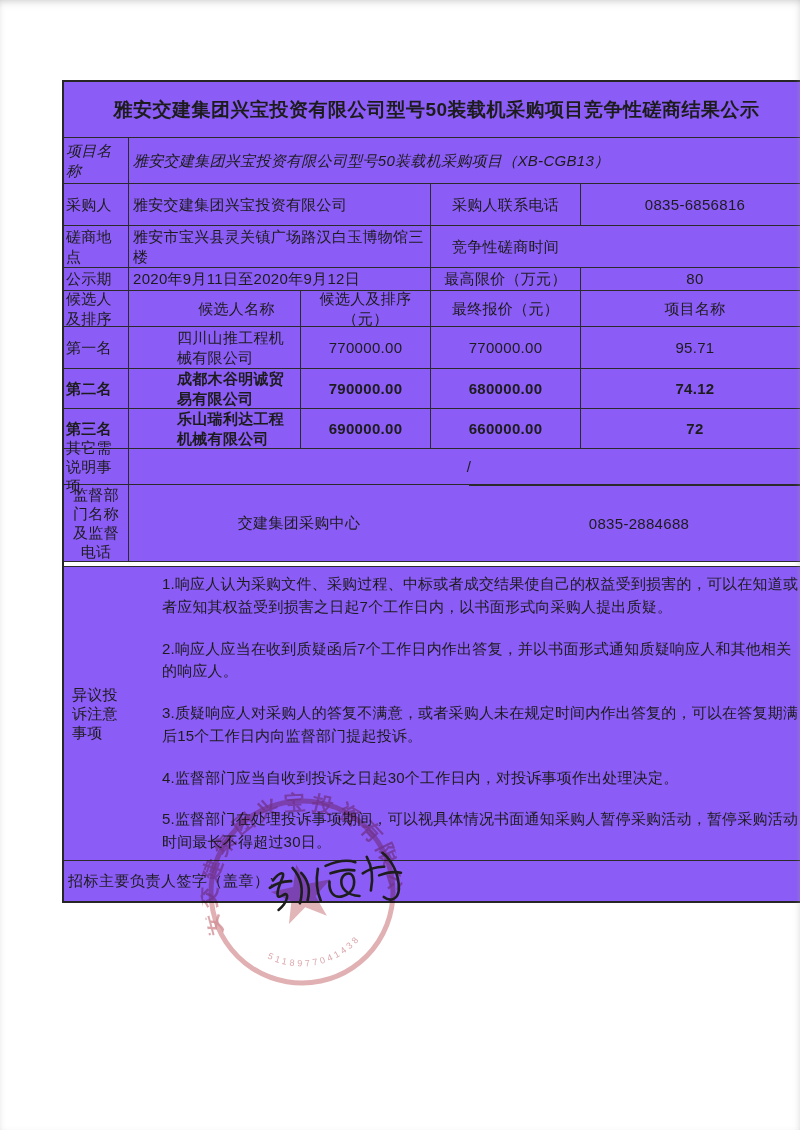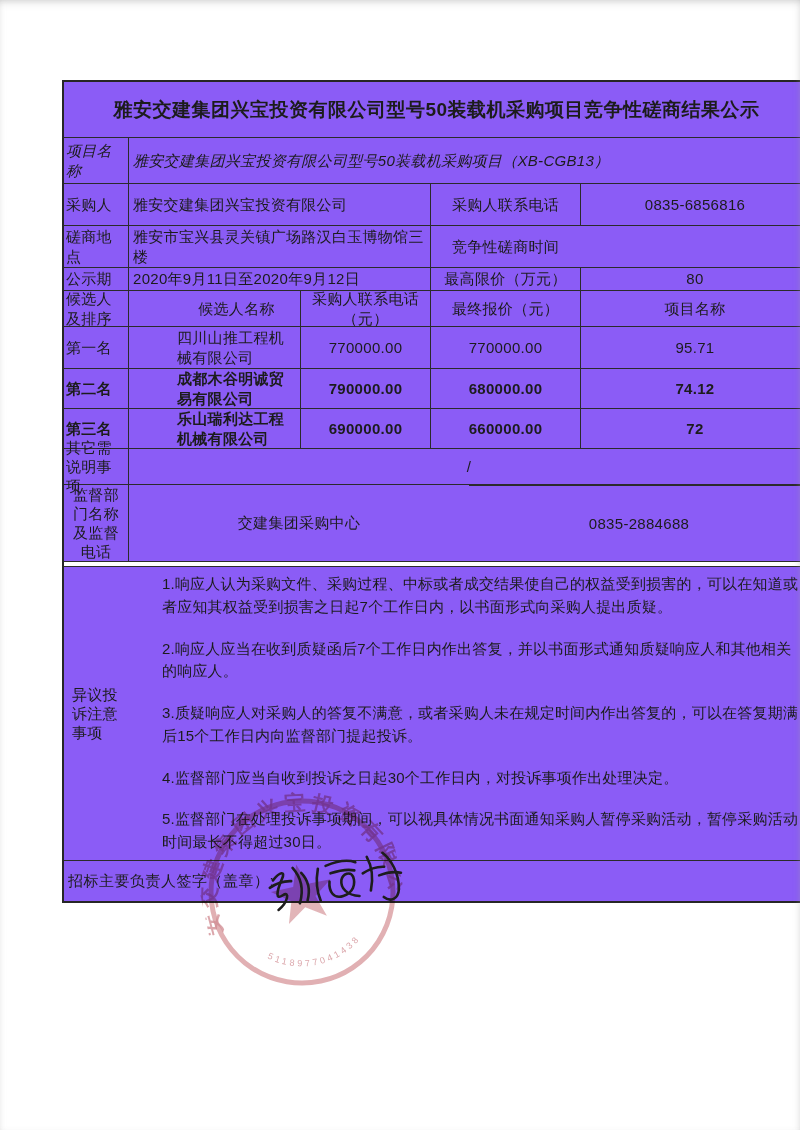--- a/index.html
+++ b/index.html
@@ -95,21 +95,21 @@
   <div class="row h23">
     <div class="cell c1">公示期</div>
     <div class="cell c23">2020年9月11日至2020年9月12日</div>
     <div class="cell c4 center">最高限价（万元）</div>
     <div class="cell c5 center">80</div>
   </div>
 
   <div class="row h36">
     <div class="cell c1">候选人及排序</div>
     <div class="cell c2 center">候选人名称</div>
-    <div class="cell c3 center">采购人联系电话（元）</div>
+    <div class="cell c3 center">候选人及排序（元）</div>
     <div class="cell c4 center">最终报价（元）</div>
     <div class="cell c5 center">项目名称</div>
   </div>
 
   <div class="row h42">
     <div class="cell c1">第一名</div>
     <div class="cell c2">四川山推工程机械有限公司</div>
     <div class="cell c3 center">770000.00</div>
     <div class="cell c4 center">770000.00</div>
     <div class="cell c5 center">95.71</div>

